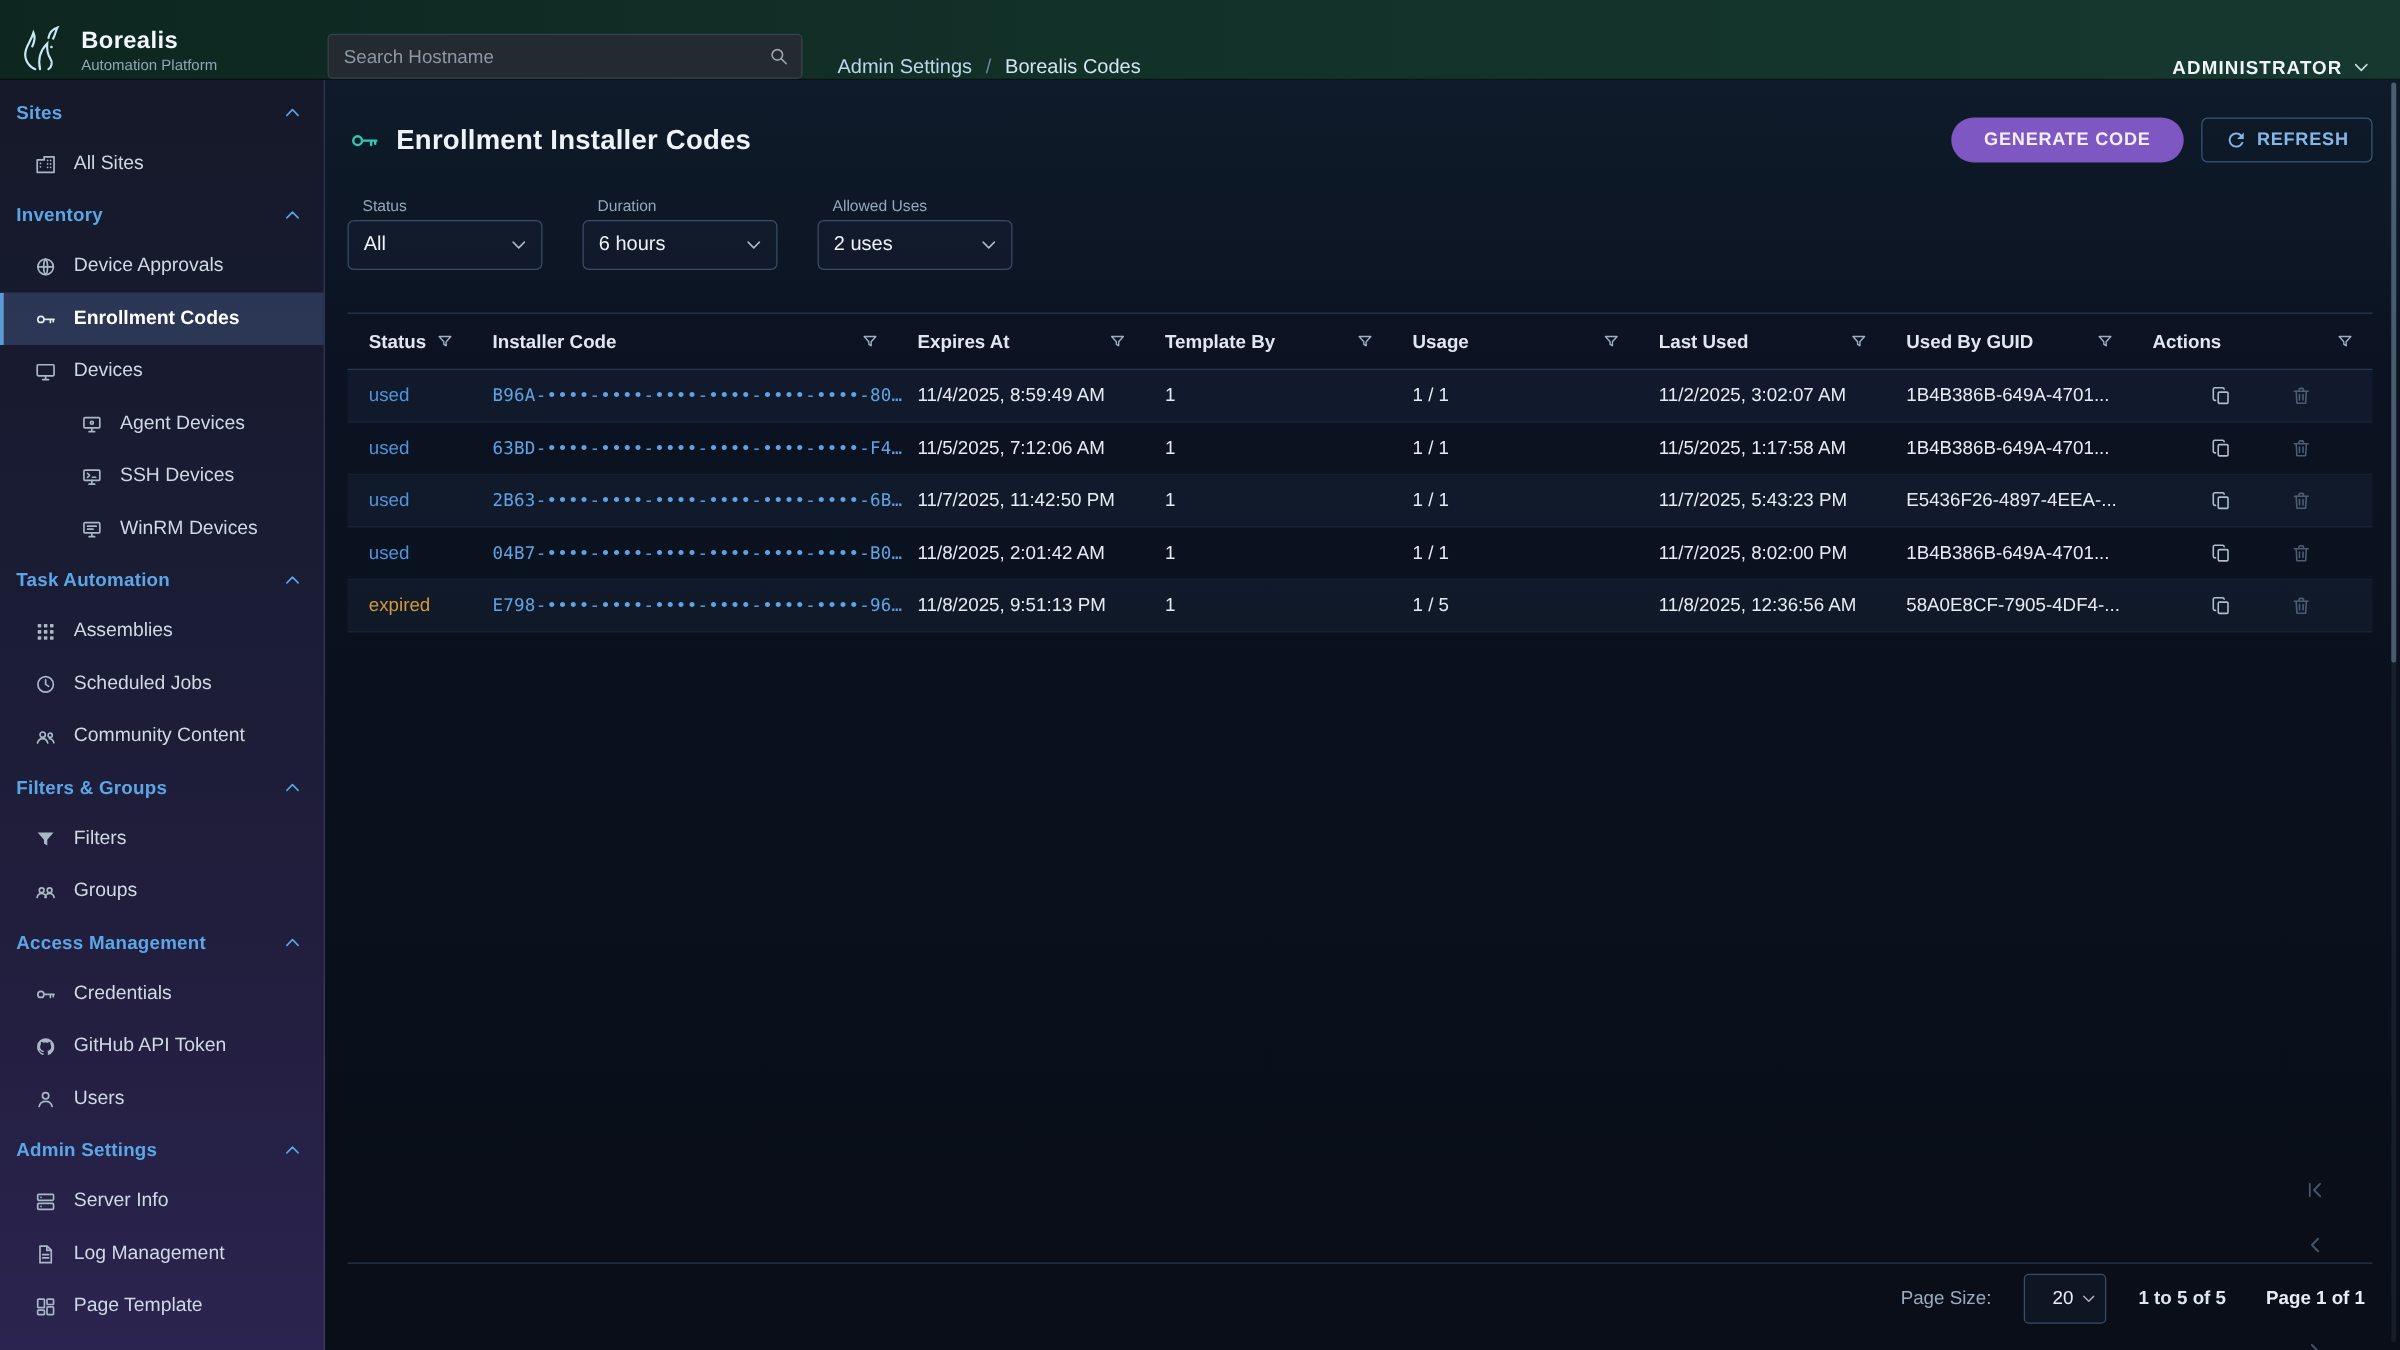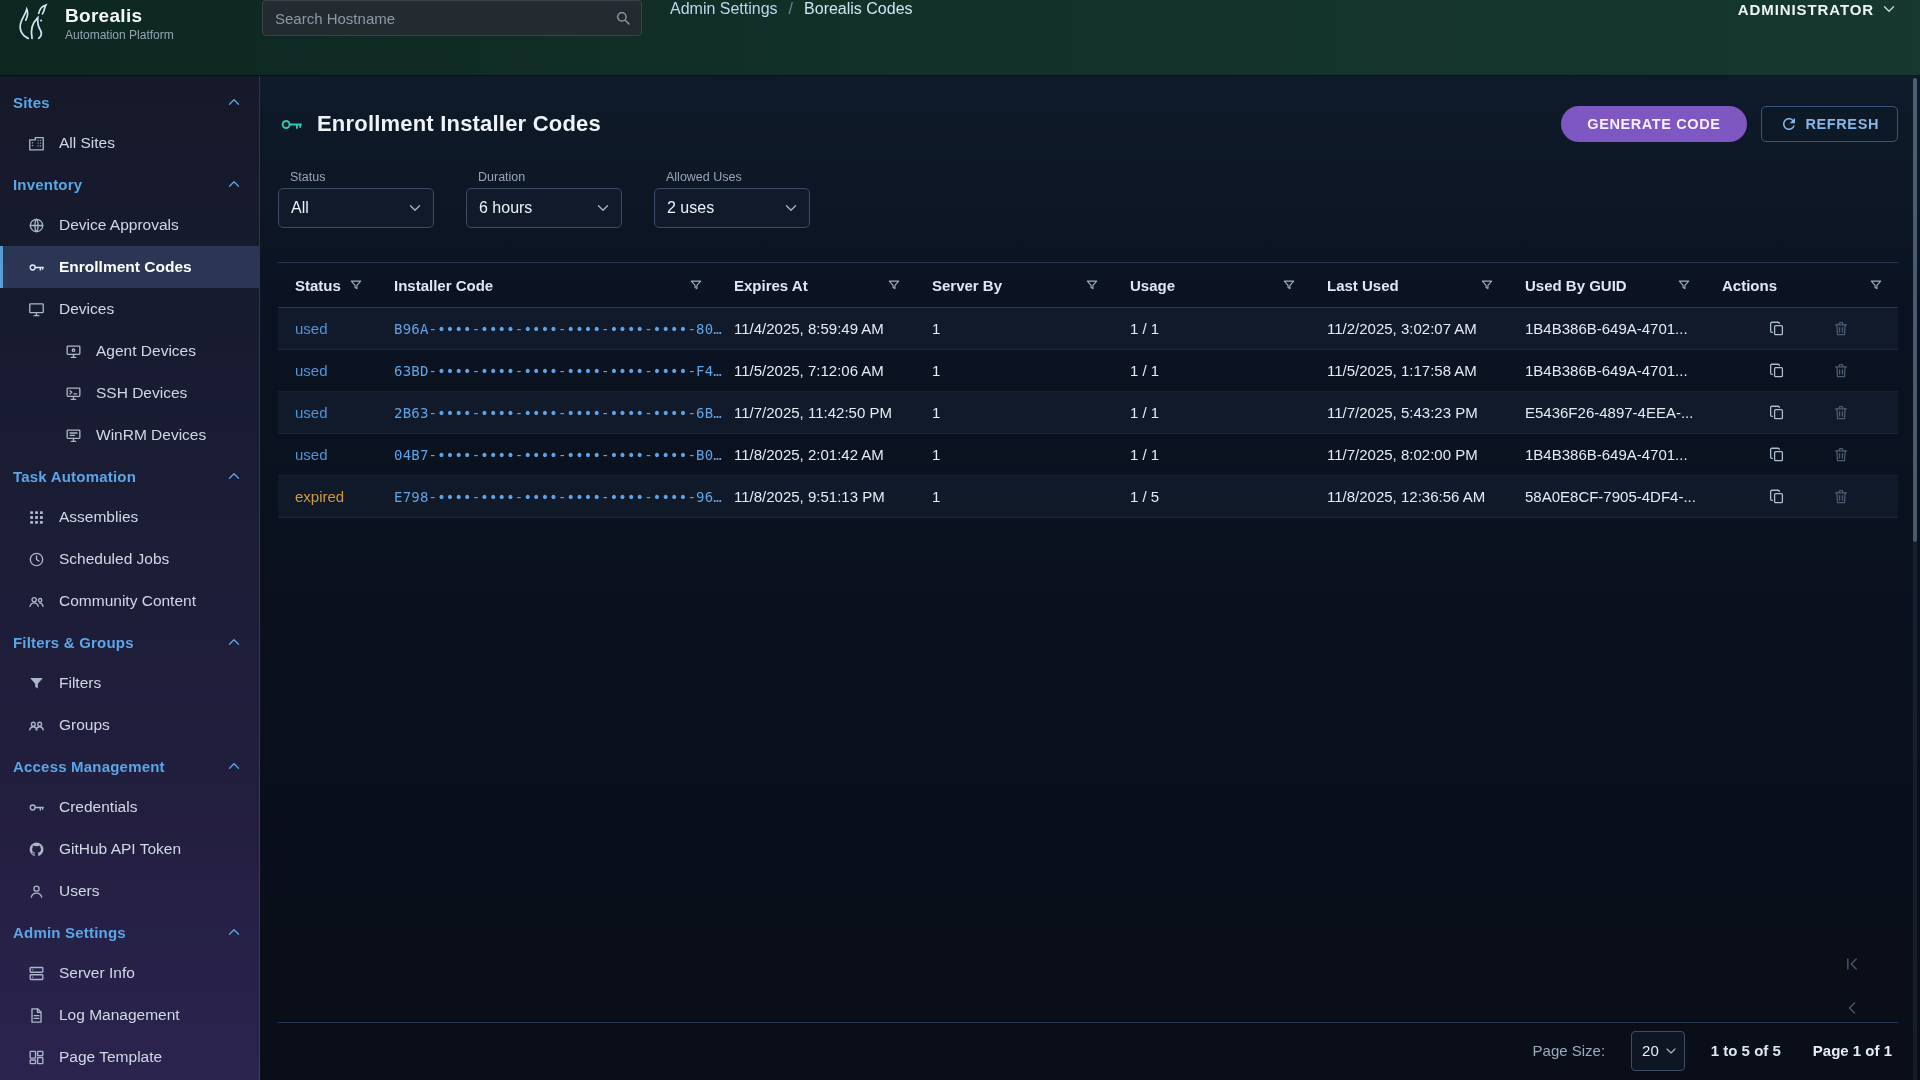--- a/index.html
+++ b/index.html
@@ -8,21 +8,21 @@
     font-family: "Liberation Sans", sans-serif;
     background: #0a0e17;
     color: #dbe4ee;
     overflow: hidden;
   }
   .icon { display: inline-flex; align-items: center; justify-content: center; }
   .icon svg { display: block; }
 
   
   .topbar {
-    height: 76px; display: flex; align-items: flex-start;
+    height: 64px; display: flex; align-items: flex-end;
     background: linear-gradient(90deg, #0d2620 0%, #123129 45%, #16382e 100%);
     border-bottom: 1px solid rgba(0,0,0,.55);
     position: relative; z-index: 2;
   }
   .brand { flex: 0 0 260px; display: flex; align-items: center; gap: 9px; padding-left: 10px; }
   .logo svg { width: 46px; height: 46px; }
   .brand-name { font-size: 19px; font-weight: bold; color: #f2f7fa; letter-spacing: .3px; }
   .brand-sub { font-size: 12px; color: #8fa6b5; margin-top: 1px; }
   .search { position: relative; width: 380px; margin-left: 2px; }
   .search-input {
@@ -121,21 +121,21 @@
   .act-btn svg { width: 18px; height: 18px; }
   .act-btn.copy { color: #aebecf; }
   .act-btn.trash { color: #4c5c72; }
 
   
   .spacer-flex { flex: 1; }
   .table-footer { border-top: 1px solid #263750; height: 56px; display: flex; align-items: center;
     justify-content: flex-end; gap: 26px; font-size: 15px; color: #c6d2de; text-align: center; }
   .ps-label { color: #9aabbd; }
   .ps-select { display: flex; align-items: center; gap: 4px; border: 1px solid #3c4c64;
-    border-radius: 4px; height: 40px; padding: 0 5px 0 10px; color: #e8eef5;
+    border-radius: 4px; height: 40px; padding: 0 5px 0 22px; color: #e8eef5;
     background: rgba(20,30,48,.5); cursor: pointer; }
   .chev-sm { color: #a9b6c4; }
   .chev-sm svg { width: 16px; height: 16px; }
   .range { font-weight: bold; color: #dde6ef; }
   .pager { display: flex; align-items: center; gap: 24px; flex-direction: column; }
   .pg-btn { color: #46566c; cursor: default; }
   .pg-btn svg { width: 20px; height: 20px; }
   .pg-text { font-weight: bold; color: #e6edf4; margin: 0 6px; }
 
   
@@ -494,21 +494,21 @@
           </div>
           <div class="th">
             <span class="th-label">Expires At</span>
             <span class="icon th-filter">
               <svg viewBox="0 0 24 24" fill="none" stroke="currentColor" stroke-width="1.7" stroke-linecap="round" stroke-linejoin="round">
                 <path d="M5 6.2h14l-5.6 6.3v4.9l-2.8-1.7v-3.2z"></path>
               </svg>
             </span>
           </div>
           <div class="th">
-            <span class="th-label">Server By</span>
+            <span class="th-label">Template By</span>
             <span class="icon th-filter">
               <svg viewBox="0 0 24 24" fill="none" stroke="currentColor" stroke-width="1.7" stroke-linecap="round" stroke-linejoin="round">
                 <path d="M5 6.2h14l-5.6 6.3v4.9l-2.8-1.7v-3.2z"></path>
               </svg>
             </span>
           </div>
           <div class="th">
             <span class="th-label">Usage</span>
             <span class="icon th-filter">
               <svg viewBox="0 0 24 24" fill="none" stroke="currentColor" stroke-width="1.7" stroke-linecap="round" stroke-linejoin="round">

